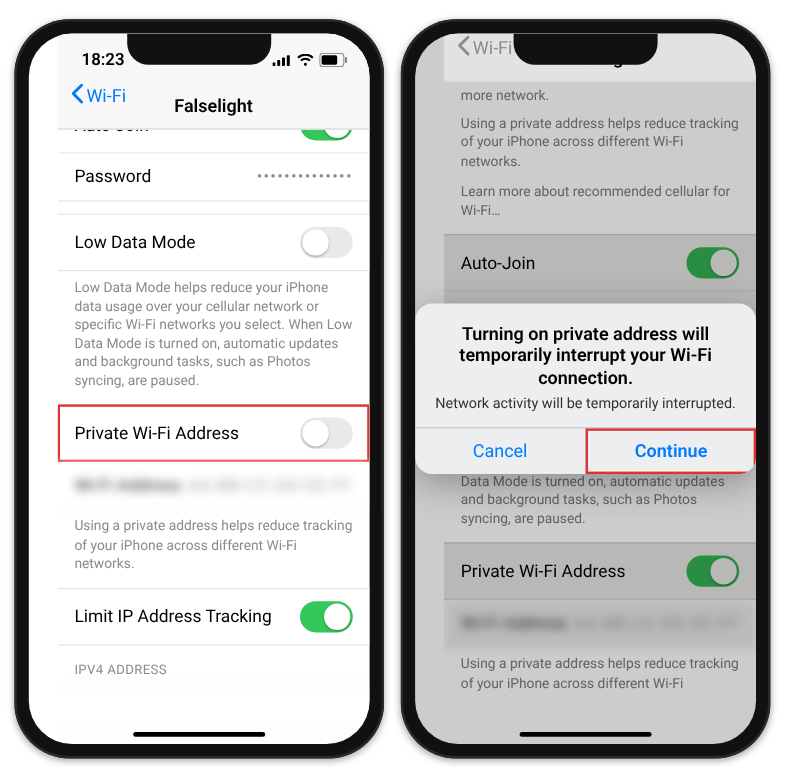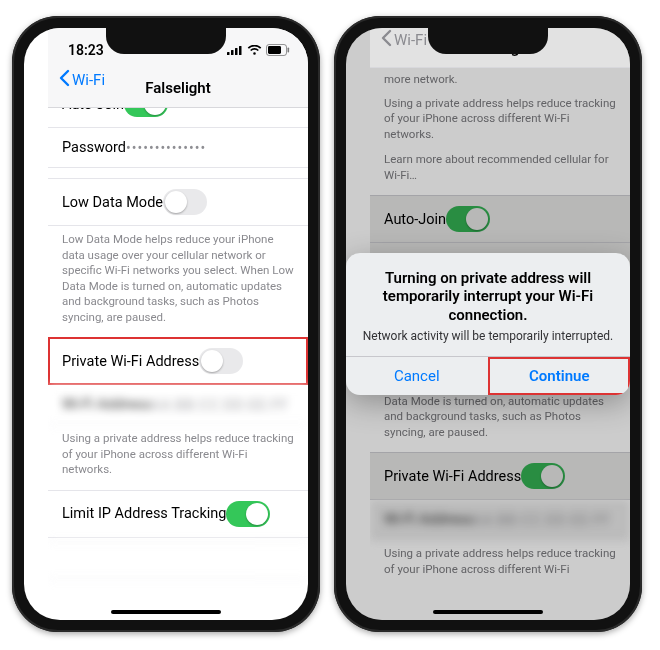--- a/index.html
+++ b/index.html
@@ -48,21 +48,21 @@
     color: #007aff; font-size: 15px; padding: 0 4px;
   }
   .nav-title { font-size: 15px; font-weight: 600; color: #000; }
   .scroll { height: calc(100% - 80px); overflow: hidden; }
   .group { margin-top: 10px; }
   .cell {
     background: #fff;
     border-top: 1px solid #e5e5ea;
     border-bottom: 1px solid #e5e5ea;
     padding: 10px 14px;
-    display: flex; align-items: center; 
+    display: flex; align-items: center; justify-content: space-between;
     min-height: 40px;
   }
   .group .cell + .cell { border-top: none; }
   .cell-label { font-size: 14.5px; color: #000; }
   .cell-value { font-size: 14px; color: #8e8e93; letter-spacing: 1px; }
   .cell-link { color: #007aff; font-size: 14.5px; }
   .footer-text {
     font-size: 11.5px; color: #8a8a8f; line-height: 1.35;
     padding: 6px 14px 2px 14px;
   }
@@ -191,20 +191,21 @@
 
       <div class="group">
         <div class="cell">
           <span class="cell-label">Limit IP Address Tracking</span>
           <span class="toggle on">
               <span class="knob"></span>
             </span>
         </div>
       </div>
 
+      <div class="header-text">IPV4 ADDRESS</div>
       <div class="group" style="margin-top:2px">
         <div class="cell blur-row"></div>
 
       </div>
     </div>
 
     <div class="home-indicator"></div>
   </div>
 </div>
 

